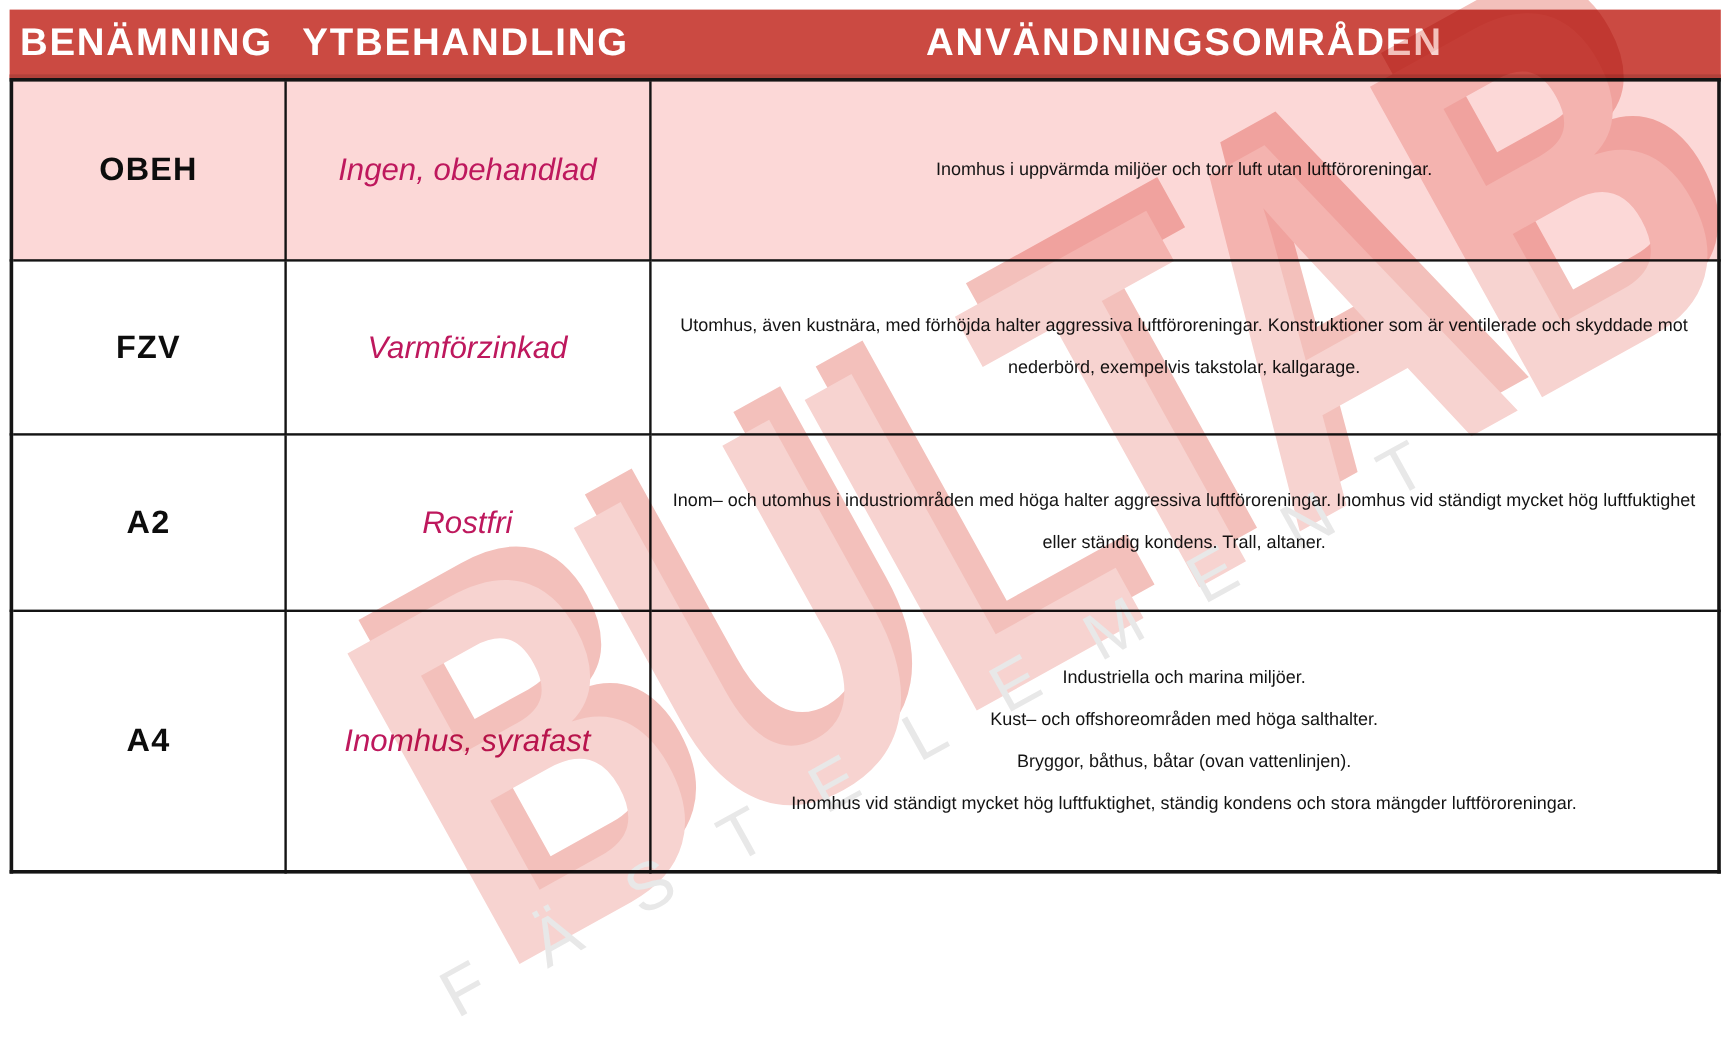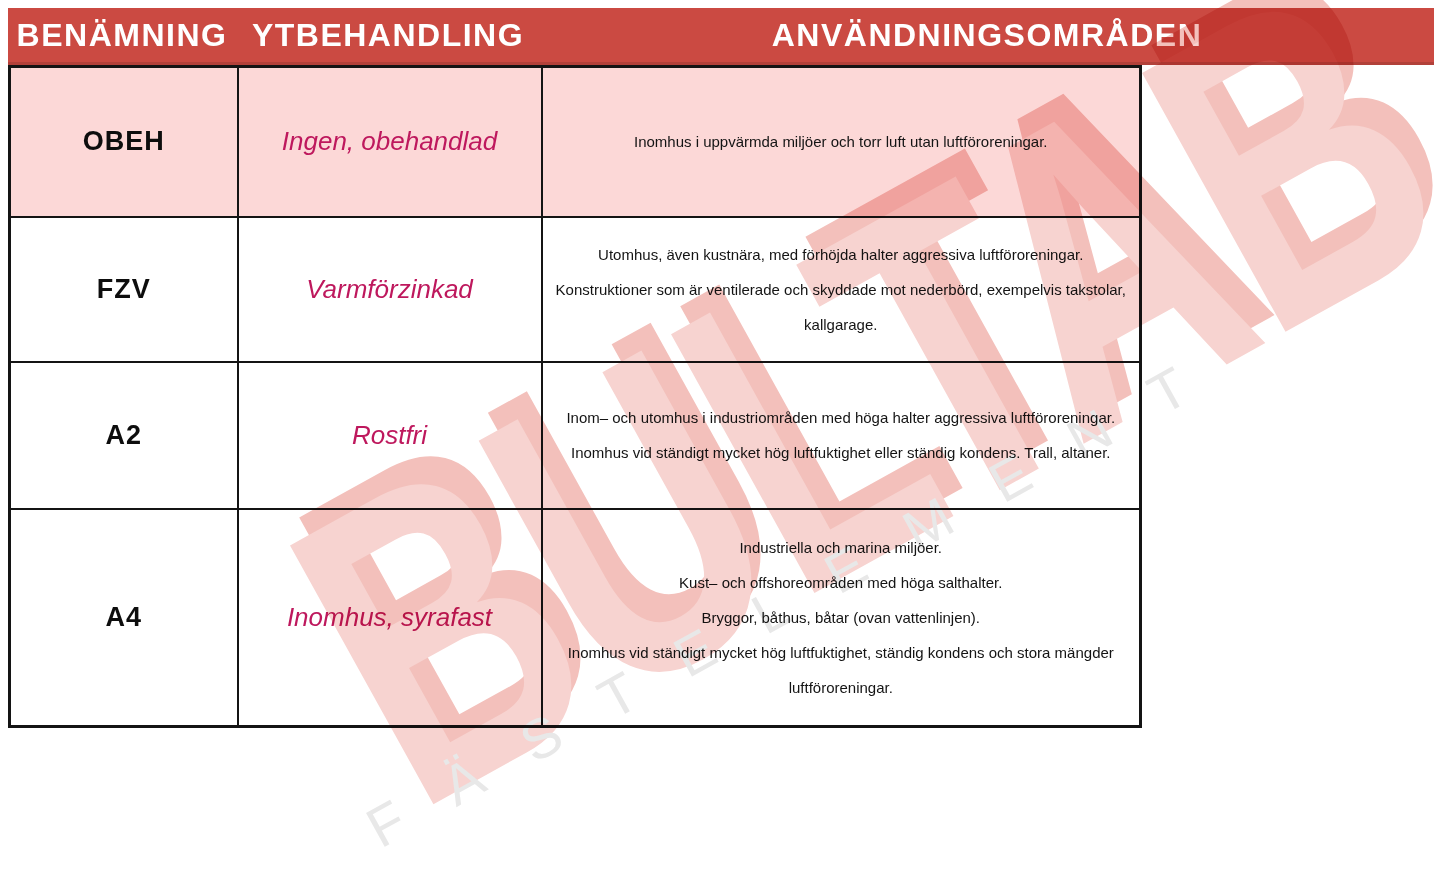--- a/index.html
+++ b/index.html
@@ -30,21 +30,21 @@
     color: #ffffff;
     font-size: 32px;
     font-weight: bold;
     letter-spacing: 1.5px;
     white-space: nowrap;
   }
   
   .grid-table {
     position: absolute;
     left: 8px; top: 65px;
-    width: 1134px;
+    width: 1426px;
     border-collapse: collapse;
     table-layout: fixed;
   }
   .grid-table col.c1 { width: 228px; }
   .grid-table col.c2 { width: 304px; }
   .grid-table td, .grid-table th {
     border: 2px solid #141414;
     vertical-align: middle;
     text-align: center;
     background: #ffffff;

